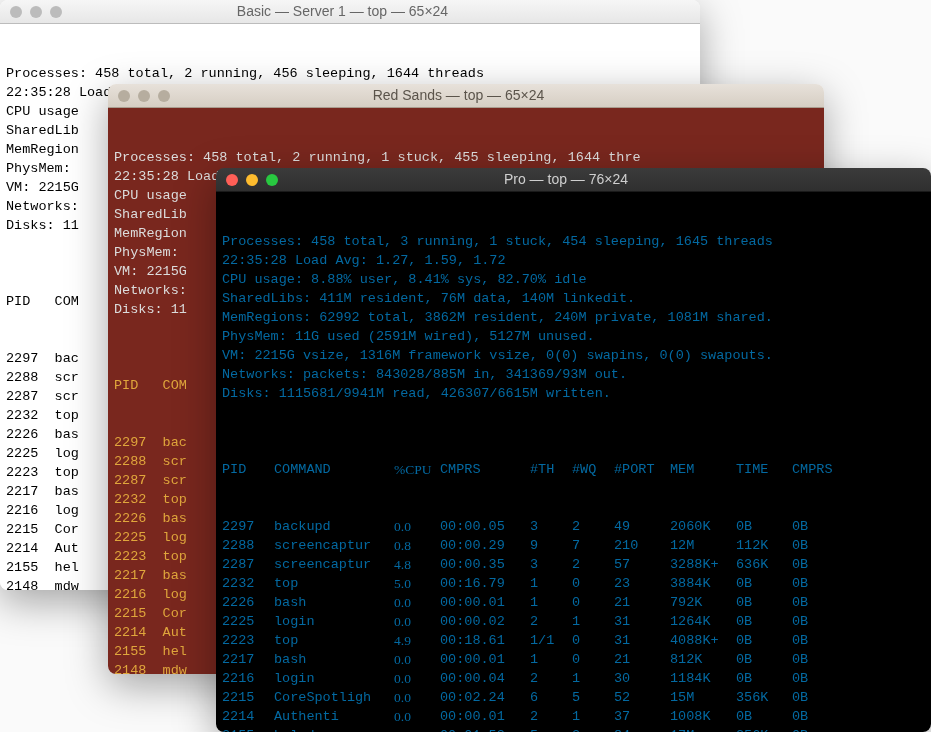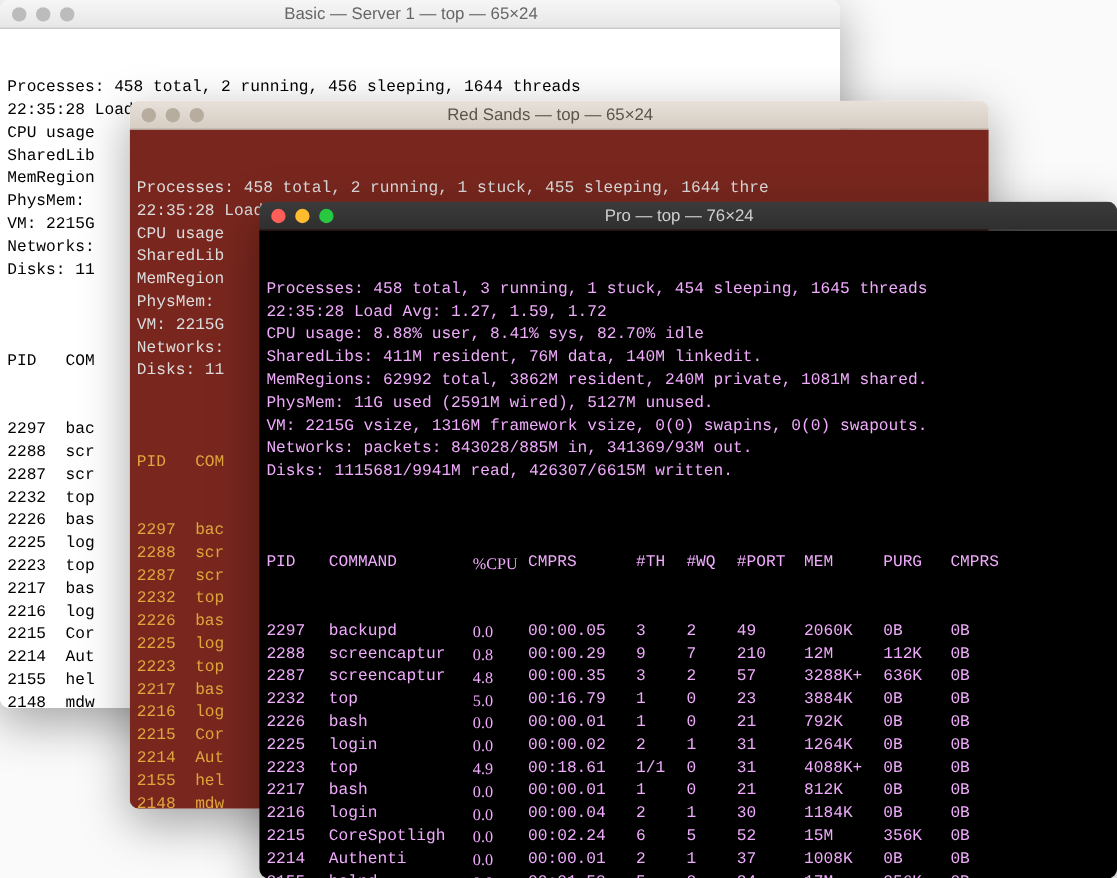--- a/index.html
+++ b/index.html
@@ -53,21 +53,21 @@
 
   .term {
     flex:1 1 auto;
     padding: 2px 6px 4px 6px;
     white-space: pre;
     overflow:hidden;
   }
   .term.basic { background:#ffffff; color:#000; }
   .term.sands { background:#79271e; color:#dcdcdc; }
   .term.sands .hdr { color:#e0a63c; }
-  .term.pro   { background:#000; color:#f0abfc; }
+  .term.pro   { background:#000; color:#0369a1; }
 
   .row { display:flex; }
   .row span { display:inline-block; overflow:hidden; }
 
   
   .c-pid  { width: 52px; }
   .c-cmd  { width: 120px; }
   .c-cpu  { width: 46px; font-family: Liberation Serif, serif; }
   .c-time { width: 90px; }
   .c-th   { width: 42px; font-family: Liberation Mono, monospace; }
@@ -121,16 +121,16 @@
   <div class="titlebar pro">
     <div class="traffic">
       <div class="dot close"></div>
       <div class="dot min"></div>
       <div class="dot max"></div>
     </div>
     <div class="title-text">Pro — top — 76×24</div>
   </div>
   <div class="term pro">
     <div id="pro-header"><div>Processes: 458 total, 3 running, 1 stuck, 454 sleeping, 1645 threads</div><div>22:35:28 Load Avg: 1.27, 1.59, 1.72</div><div>CPU usage: 8.88% user, 8.41% sys, 82.70% idle</div><div>SharedLibs: 411M resident, 76M data, 140M linkedit.</div><div>MemRegions: 62992 total, 3862M resident, 240M private, 1081M shared.</div><div>PhysMem: 11G used (2591M wired), 5127M unused.</div><div>VM: 2215G vsize, 1316M framework vsize, 0(0) swapins, 0(0) swapouts.</div><div>Networks: packets: 843028/885M in, 341369/93M out.</div><div>Disks: 1115681/9941M read, 426307/6615M written.</div><div>&nbsp;</div></div>
-    <div class="row" id="pro-cols"><span class="c-pid">PID</span><span class="c-cmd">COMMAND</span><span class="c-cpu">%CPU</span><span class="c-time">CMPRS</span><span class="c-th">#TH</span><span class="c-wq">#WQ</span><span class="c-port">#PORT</span><span class="c-mem">MEM</span><span class="c-purg">PURG</span><span class="c-cmpr">CMPRS</span></div>
+    <div class="row" id="pro-cols"><span class="c-pid">PID</span><span class="c-cmd">COMMAND</span><span class="c-cpu">%CPU</span><span class="c-time">CMPRS</span><span class="c-th">#TH</span><span class="c-wq">#WQ</span><span class="c-port">#PORT</span><span class="c-mem">MEM</span><span class="c-purg">TIME</span><span class="c-cmpr">CMPRS</span></div>
     <div id="pro-rows"><div class="row"><span class="c-pid">2297</span><span class="c-cmd">backupd</span><span class="c-cpu">0.0</span><span class="c-time">00:00.05</span><span class="c-th">3</span><span class="c-wq">2</span><span class="c-port">49</span><span class="c-mem">2060K</span><span class="c-purg">0B</span><span class="c-cmpr">0B</span></div><div class="row"><span class="c-pid">2288</span><span class="c-cmd">screencaptur</span><span class="c-cpu">0.8</span><span class="c-time">00:00.29</span><span class="c-th">9</span><span class="c-wq">7</span><span class="c-port">210</span><span class="c-mem">12M</span><span class="c-purg">112K</span><span class="c-cmpr">0B</span></div><div class="row"><span class="c-pid">2287</span><span class="c-cmd">screencaptur</span><span class="c-cpu">4.8</span><span class="c-time">00:00.35</span><span class="c-th">3</span><span class="c-wq">2</span><span class="c-port">57</span><span class="c-mem">3288K+</span><span class="c-purg">636K</span><span class="c-cmpr">0B</span></div><div class="row"><span class="c-pid">2232</span><span class="c-cmd">top</span><span class="c-cpu">5.0</span><span class="c-time">00:16.79</span><span class="c-th">1</span><span class="c-wq">0</span><span class="c-port">23</span><span class="c-mem">3884K</span><span class="c-purg">0B</span><span class="c-cmpr">0B</span></div><div class="row"><span class="c-pid">2226</span><span class="c-cmd">bash</span><span class="c-cpu">0.0</span><span class="c-time">00:00.01</span><span class="c-th">1</span><span class="c-wq">0</span><span class="c-port">21</span><span class="c-mem">792K</span><span class="c-purg">0B</span><span class="c-cmpr">0B</span></div><div class="row"><span class="c-pid">2225</span><span class="c-cmd">login</span><span class="c-cpu">0.0</span><span class="c-time">00:00.02</span><span class="c-th">2</span><span class="c-wq">1</span><span class="c-port">31</span><span class="c-mem">1264K</span><span class="c-purg">0B</span><span class="c-cmpr">0B</span></div><div class="row"><span class="c-pid">2223</span><span class="c-cmd">top</span><span class="c-cpu">4.9</span><span class="c-time">00:18.61</span><span class="c-th">1/1</span><span class="c-wq">0</span><span class="c-port">31</span><span class="c-mem">4088K+</span><span class="c-purg">0B</span><span class="c-cmpr">0B</span></div><div class="row"><span class="c-pid">2217</span><span class="c-cmd">bash</span><span class="c-cpu">0.0</span><span class="c-time">00:00.01</span><span class="c-th">1</span><span class="c-wq">0</span><span class="c-port">21</span><span class="c-mem">812K</span><span class="c-purg">0B</span><span class="c-cmpr">0B</span></div><div class="row"><span class="c-pid">2216</span><span class="c-cmd">login</span><span class="c-cpu">0.0</span><span class="c-time">00:00.04</span><span class="c-th">2</span><span class="c-wq">1</span><span class="c-port">30</span><span class="c-mem">1184K</span><span class="c-purg">0B</span><span class="c-cmpr">0B</span></div><div class="row"><span class="c-pid">2215</span><span class="c-cmd">CoreSpotligh</span><span class="c-cpu">0.0</span><span class="c-time">00:02.24</span><span class="c-th">6</span><span class="c-wq">5</span><span class="c-port">52</span><span class="c-mem">15M</span><span class="c-purg">356K</span><span class="c-cmpr">0B</span></div><div class="row"><span class="c-pid">2214</span><span class="c-cmd">Authenti</span><span class="c-cpu">0.0</span><span class="c-time">00:00.01</span><span class="c-th">2</span><span class="c-wq">1</span><span class="c-port">37</span><span class="c-mem">1008K</span><span class="c-purg">0B</span><span class="c-cmpr">0B</span></div><div class="row"><span class="c-pid">2155</span><span class="c-cmd">helpd</span><span class="c-cpu">0.0</span><span class="c-time">00:01.53</span><span class="c-th">5</span><span class="c-wq">2</span><span class="c-port">84</span><span class="c-mem">17M</span><span class="c-purg">256K</span><span class="c-cmpr">0B</span></div></div>
   </div>
 </div>
 
 </body></html>

